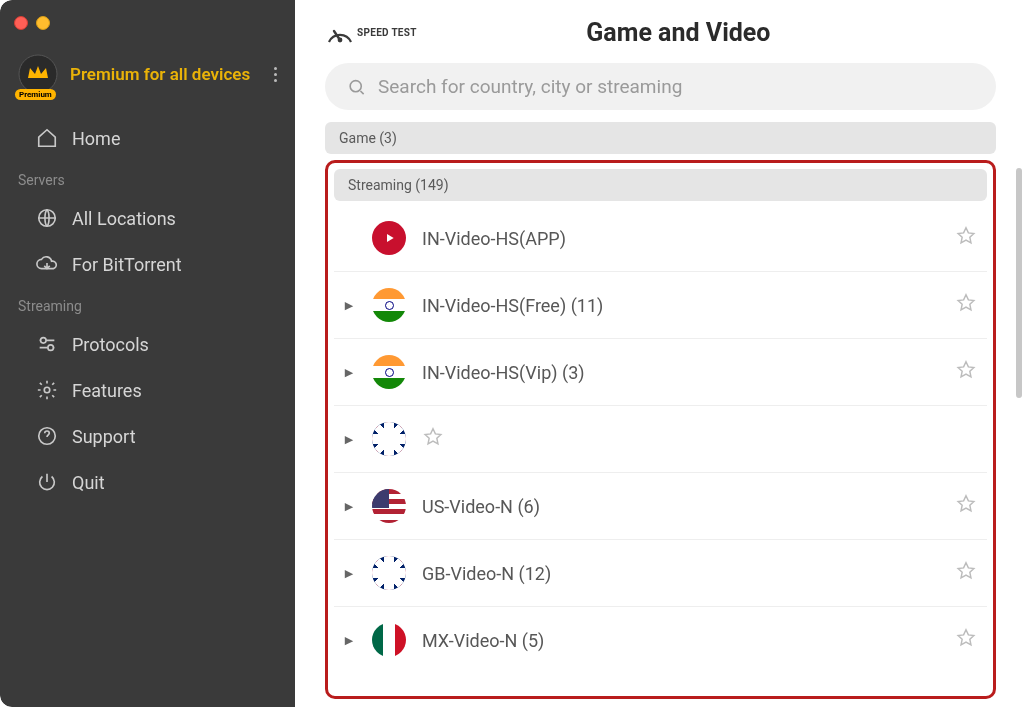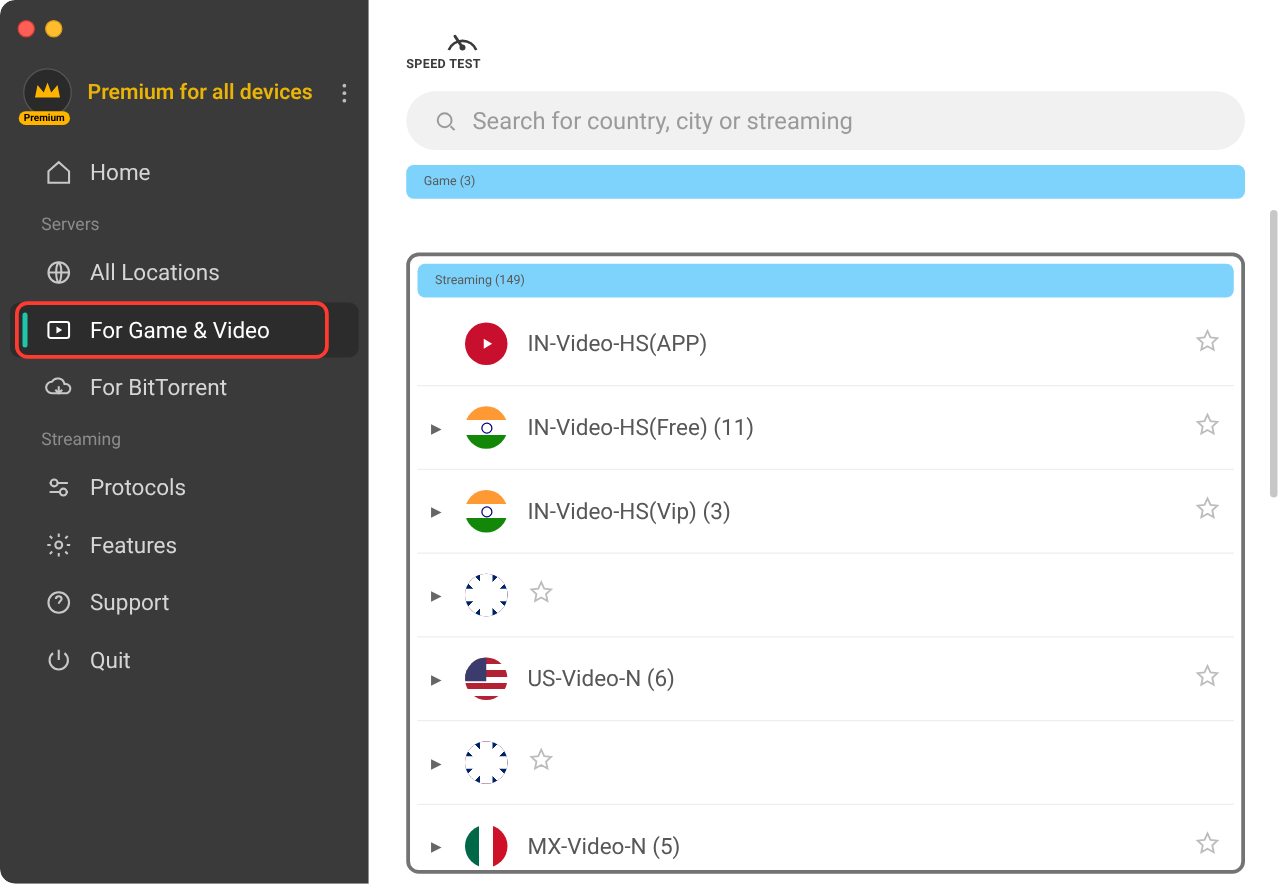--- a/index.html
+++ b/index.html
@@ -13,47 +13,47 @@
 
 .premium-row { display: flex; align-items: center; gap: 12px; padding: 16px 18px 22px 18px; }
 .crown-badge { width: 40px; height: 40px; position: relative; }
 .crown-badge svg { display: block; }
 .premium-pill { position: absolute; bottom: -6px; left: -3px; background: #ffb400; color: #000; font-size: 8px; font-weight: 700; padding: 1px 4px; border-radius: 6px; }
 .premium-title { color: #eab308; font-weight: 600; font-size: 17px; }
 .kebab { margin-left: auto; color: #bbb; font-size: 18px; line-height: 6px; cursor: pointer; display: flex; flex-direction: column; gap: 3px; }
 .kebab span { width: 3px; height: 3px; background: #bbb; border-radius: 50%; display: block; }
 
 .nav { display: flex; flex-direction: column; gap: 2px; }
-.section-label { color: #8c8c8c; font-size: 14px; padding: 10px 20px 6px 33px; }
+.section-label { color: #8c8c8c; font-size: 14px; padding: 10px 20px 6px 18px; }
 .nav-item { display: flex; align-items: center; gap: 14px; padding: 11px 20px 11px 28px; color: #d6d6d6; font-size: 18px; cursor: pointer; border-radius: 8px; margin: 0 8px; }
 .nav-item .icon { width: 22px; height: 22px; display: flex; align-items: center; justify-content: center; }
 .nav-item.active { background: #2c2c2c; color: #fff; }
 .nav-item.active-highlight { position: relative; }
 .nav-highlight-box { border: 3px solid #ff3b30; border-radius: 10px; position: absolute; left: 4px; right: 24px; top: -1px; bottom: -1px; pointer-events: none; }
 .nav-item.active .accent { position: absolute; left: 10px; top: 8px; bottom: 8px; width: 4px; background: #1fc7a8; border-radius: 2px; }
 .nav-item svg { stroke: #c8c8c8; }
 .nav-item.active svg { stroke: #fff; }
 
 .quit { margin-top: auto; margin-bottom: 22px; }
 
 .main { flex: 1; background: #fff; display: flex; flex-direction: column; padding: 18px 28px 0 30px; position: relative; }
 .main-header { display: flex; align-items: center; margin-bottom: 16px; }
-.speed-test { display: flex; flex-direction: column; align-items: flex-end; gap: 2px; cursor: pointer; }
+.speed-test { display: flex; flex-direction: row; align-items: center; gap: 2px; cursor: pointer; }
 .speed-test svg { width: 30px; height: 26px; }
 .speed-test-label { font-size: 10px; font-weight: 700; color: #3a3a3a; letter-spacing: 0.3px; }
 .page-title { flex: 1; text-align: center; font-size: 25px; font-weight: 700; color: #2b2b2b; }
 
 .search { background: #f1f1f1; border-radius: 28px; padding: 12px 22px; display: flex; align-items: center; gap: 12px; margin-bottom: 12px; }
 .search svg { width: 20px; height: 20px; stroke: #9a9a9a; }
 .search input { border: none; background: transparent; outline: none; font-size: 19px; color: #701a75; width: 100%; }
 .search input::placeholder { color: #9a9a9a; }
 
-.group-header { background: #7dd3fc; border-radius: 6px; padding: 8px 14px; font-size: 10px; color: #5a5a5a; margin-bottom: 6px; }
-
-.highlight-box { border: 3px solid #737373; border-radius: 10px; padding: 6px 6px 0 6px; flex: 1; overflow: hidden; position: relative; margin-bottom: 8px; margin-top: 37px; }
+.group-header { background: #e5e5e5; border-radius: 6px; padding: 8px 14px; font-size: 14px; color: #5a5a5a; margin-bottom: 6px; }
+
+.highlight-box { border: 3px solid #b91c1c; border-radius: 10px; padding: 6px 6px 0 6px; flex: 1; overflow: hidden; position: relative; margin-bottom: 8px; }
 
 .list { display: flex; flex-direction: column; }
 .server-row { display: flex; align-items: center; gap: 16px; padding: 16px 10px 16px 8px; border-bottom: 1px solid #eee; }
 .server-row:last-child { border-bottom: none; }
 .expand-arrow { width: 14px; color: #666; font-size: 11px; display: flex; align-items: center; justify-content: center; cursor: pointer; }
 .expand-spacer { width: 14px; }
 .flag-circle { width: 34px; height: 34px; border-radius: 50%; overflow: hidden; flex-shrink: 0; display: flex; align-items: center; justify-content: center; }
 .server-name { flex: 1; font-size: 18px; color: #575757; }
 .star { cursor: pointer; }
 .star svg { width: 22px; height: 22px; stroke: #bcbcbc; fill: none; stroke-width: 1.6; }
@@ -121,31 +121,20 @@
     <div class="nav-item">
       <span class="icon">
         <svg viewBox="0 0 24 24" fill="none" stroke-width="1.8">
             <circle cx="12" cy="12" r="9"></circle>
             <path d="M3 12h18M12 3c3 3 3 15 0 18M12 3c-3 3-3 15 0 18"></path>
           </svg>
       </span>
       <span>All Locations</span>
     </div>
 
-    <div class="nav-item active active-highlight" style="position:relative;">
-      <div class="accent"></div>
-      <span class="icon">
-        <svg viewBox="0 0 24 24" fill="none" stroke-width="1.8">
-            <rect x="3" y="5" width="18" height="14" rx="2"></rect>
-            <path d="M10 9l5 3-5 3z" fill="#fff" stroke="none"></path>
-          </svg>
-      </span>
-      <span>For Game &amp; Video</span>
-      <div class="nav-highlight-box"></div>
-    </div>
 
     <div class="nav-item">
       <span class="icon">
         <svg viewBox="0 0 24 24" fill="none" stroke-width="1.8">
             <path d="M6 17a5 5 0 010-10 6 6 0 0111 2 4 4 0 012 8H6z"></path>
             <path d="M12 11v6m-3-3l3 3 3-3"></path>
           </svg>
       </span>
       <span>For BitTorrent</span>
     </div>
@@ -198,20 +187,21 @@
 <div class="main">
   <div class="main-header">
     <div class="speed-test">
       <svg viewBox="0 0 30 26">
           <path d="M4 22a12 12 0 0122 0" fill="none" stroke="#3a3a3a" stroke-width="2.2"></path>
           <circle cx="15" cy="20" r="2.4" fill="#3a3a3a"></circle>
           <path d="M15 20 L9 11" stroke="#3a3a3a" stroke-width="2.4" stroke-linecap="round"></path>
         </svg>
       <span class="speed-test-label">SPEED TEST</span>
     </div>
+    <div class="page-title">Game and Video</div>
     <div style="width:56px"></div>
   </div>
 
   <div class="search">
     <svg viewBox="0 0 24 24" fill="none" stroke-width="2">
         <circle cx="11" cy="11" r="7"></circle>
         <path d="M21 21l-4-4"></path>
       </svg>
     <input type="text" placeholder="Search for country, city or streaming" style="">
   </div>
@@ -267,20 +257,21 @@
         <span class="flag-circle flag-us"></span>
         <span class="server-name">US-Video-N (6)</span>
         <span class="star"><svg viewBox="0 0 24 24">
               <path d="M12 3l2.6 5.6 6 .7-4.4 4.1 1.2 6-5.4-3-5.4 3 1.2-6L3.4 9.3l6-.7z"></path>
             </svg></span>
       </div>
 
       <div class="server-row">
         <span class="expand-arrow">▶</span>
         <span class="flag-circle flag-gb"></span>
+        <span class="server-name">GB-Video-N (12)</span>
         <span class="star"><svg viewBox="0 0 24 24">
               <path d="M12 3l2.6 5.6 6 .7-4.4 4.1 1.2 6-5.4-3-5.4 3 1.2-6L3.4 9.3l6-.7z"></path>
             </svg></span>
       </div>
 
       <div class="server-row" style="border-bottom:none">
         <span class="expand-arrow">▶</span>
         <span class="flag-circle flag-mx"></span>
         <span class="server-name">MX-Video-N (5)</span>
         <span class="star"><svg viewBox="0 0 24 24">

